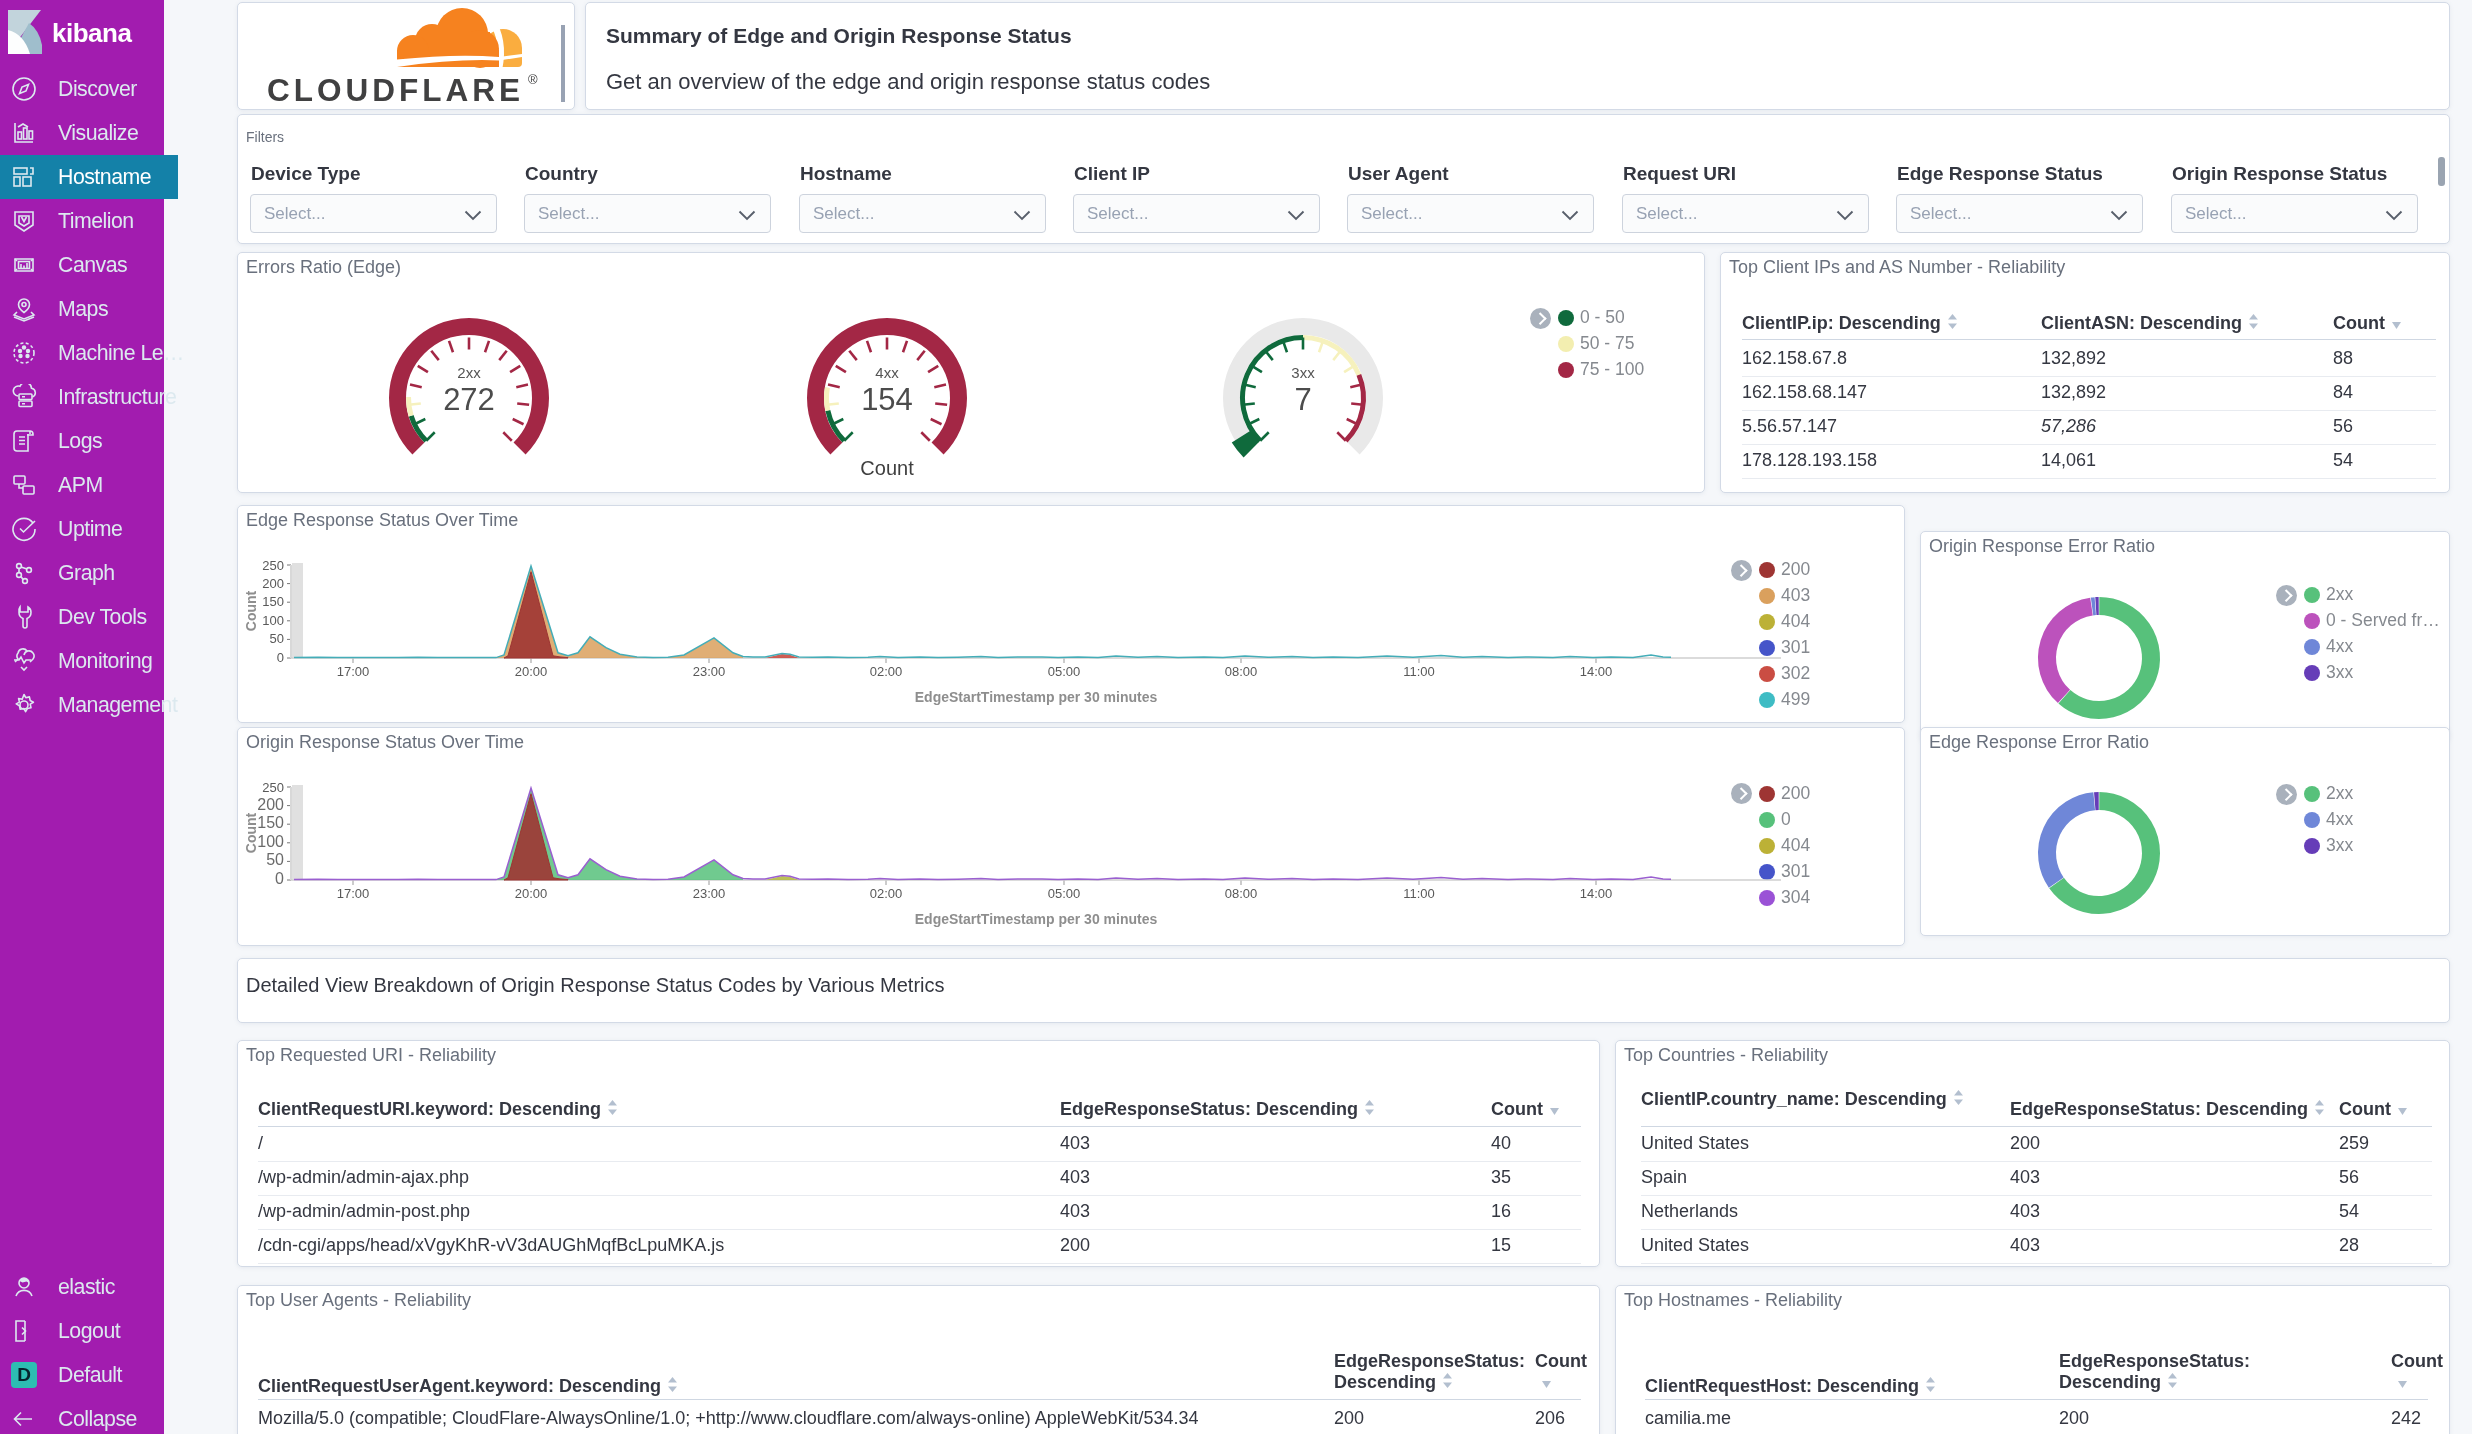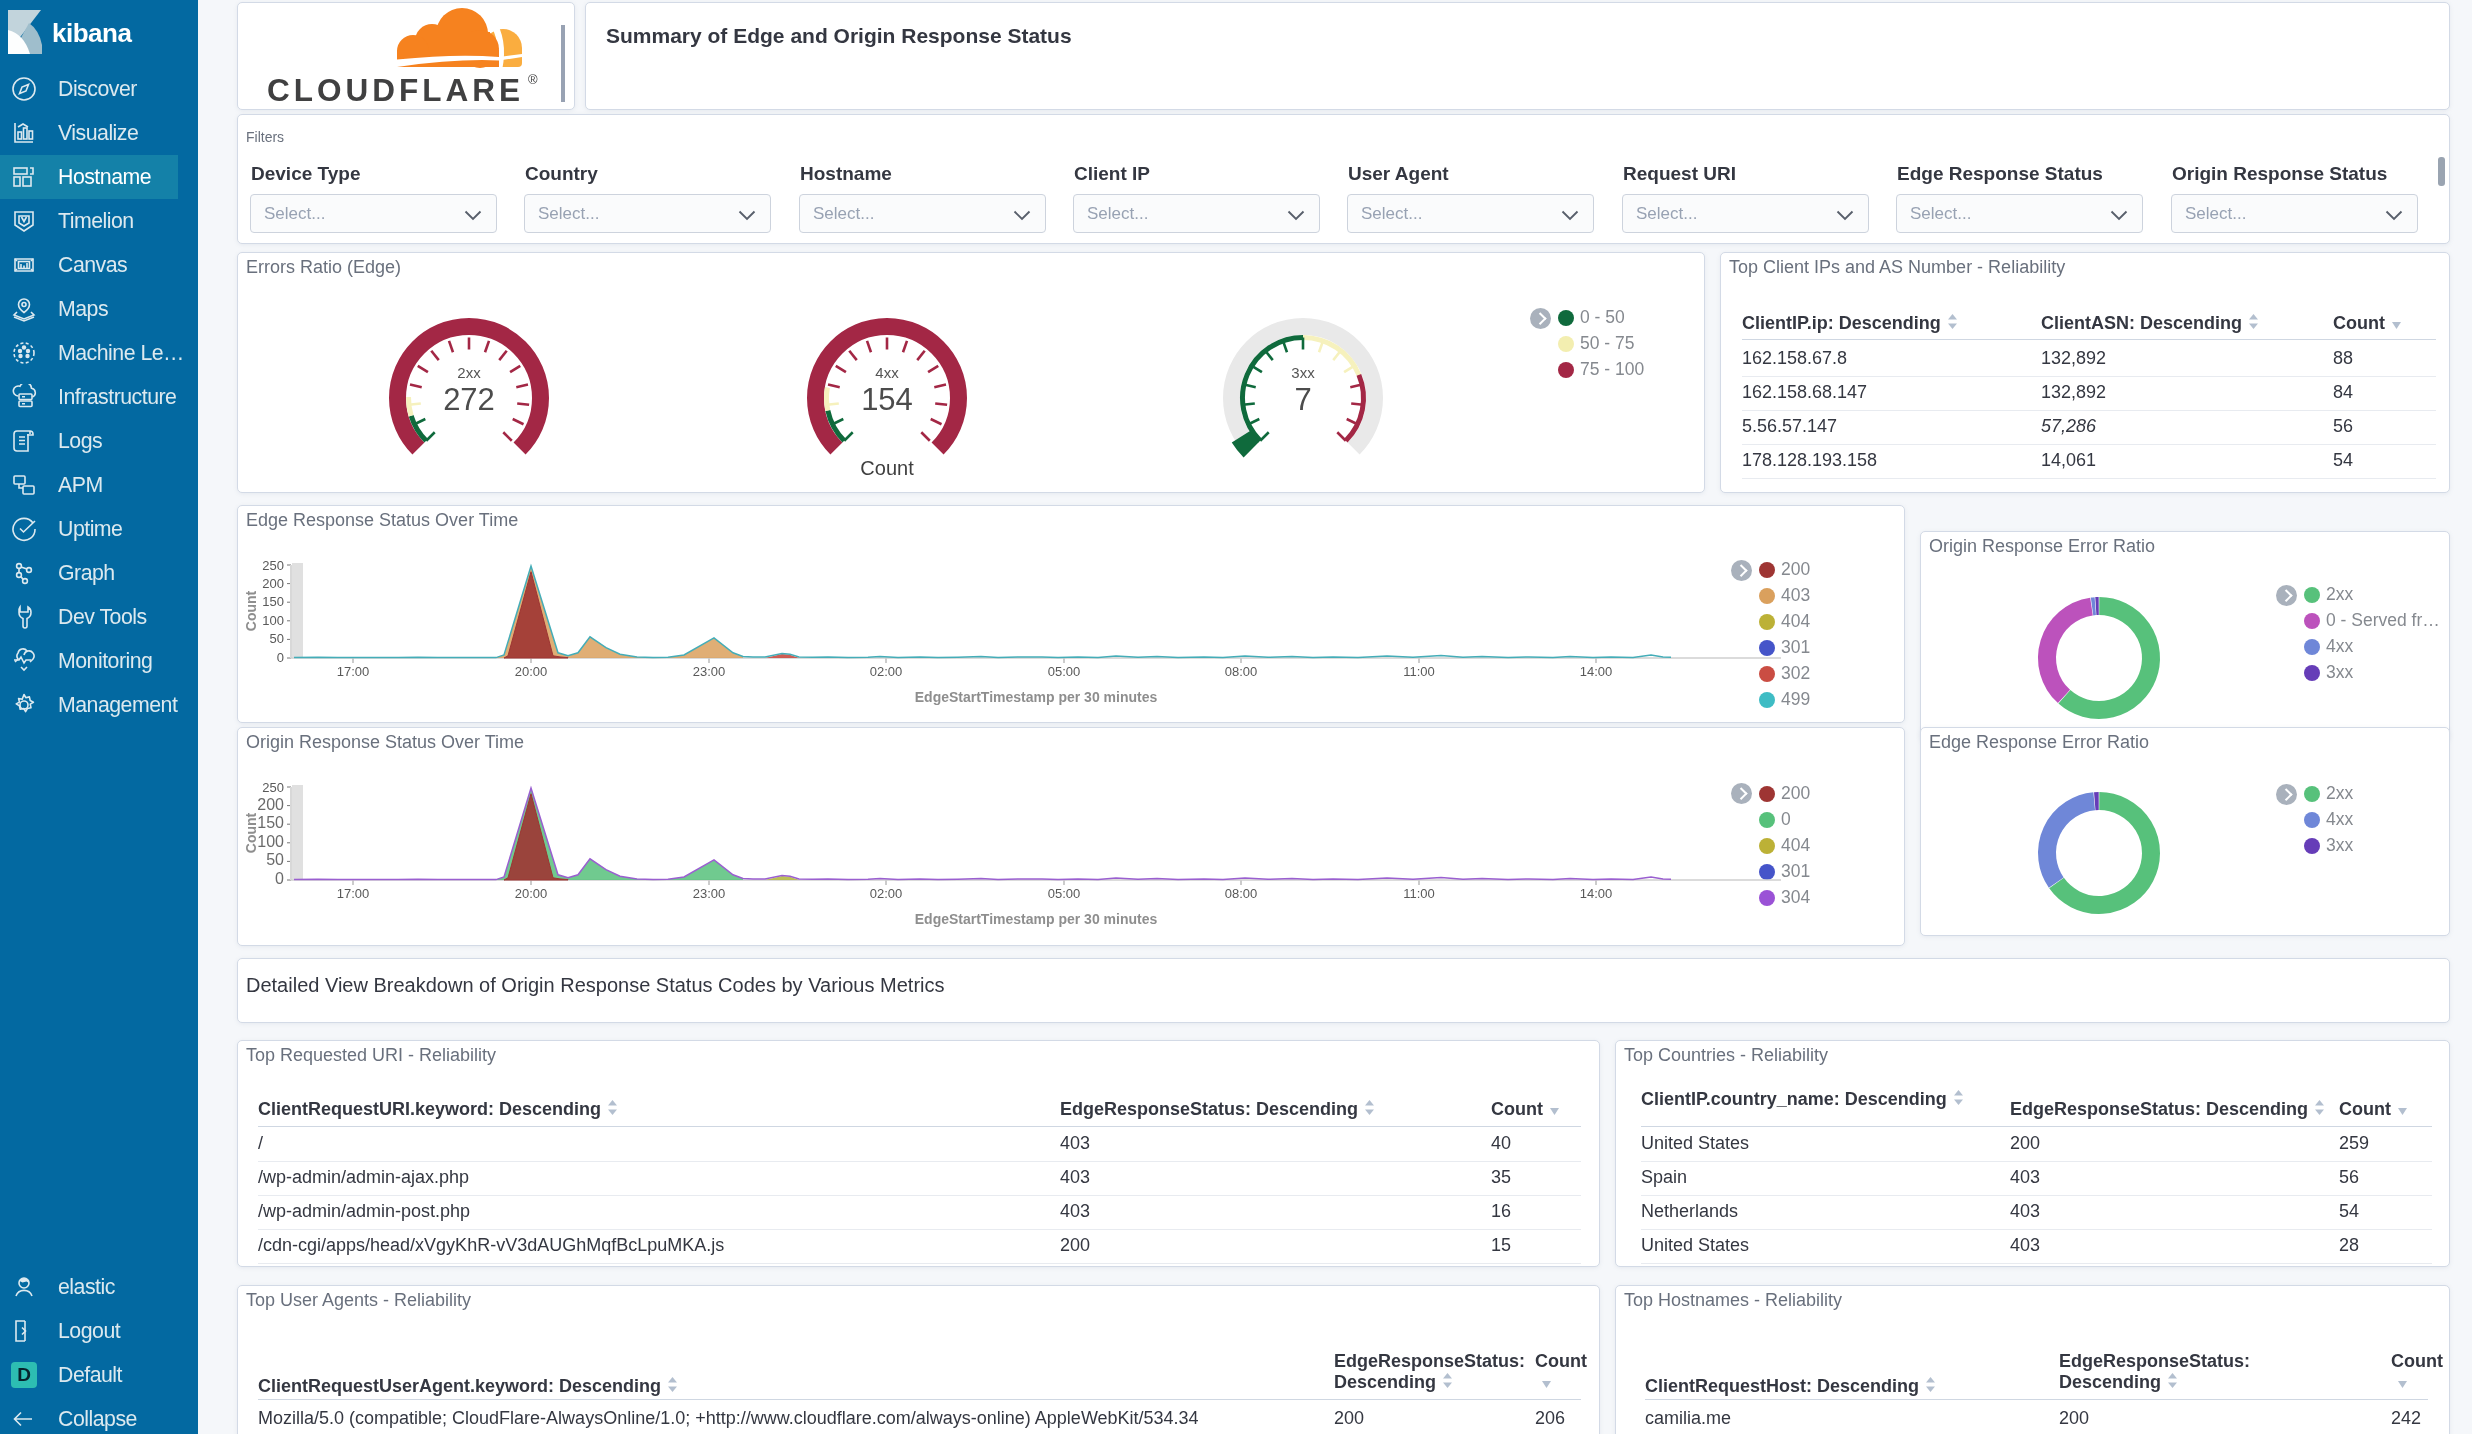--- a/index.html
+++ b/index.html
@@ -1,19 +1,19 @@
 <!DOCTYPE html>
 <html><head>
 <meta charset="utf-8">
 <style>
 * { margin:0; padding:0; box-sizing:border-box; }
 html,body { width:2472px; height:1434px; }
 body { font-family:"Liberation Sans",sans-serif; background:#f5f7fa; position:relative; overflow:hidden; }
 
-#sidebar { position:absolute; left:0; top:0; width:198px; height:1434px; background:#0369a1; }
+#sidebar { position:absolute; left:0; top:0; width:164px; height:1434px; background:#a21caf; }
 .navitem { position:absolute; left:0; width:178px; height:44px; color:#dce9ef; }
 .navitem.sel { background:#1481a8; color:#fff; }
 .navitem .nicon { position:absolute; left:11px; top:9px; width:26px; height:26px; }
 .navitem .nlab { position:absolute; left:58px; top:50%; transform:translateY(-50%); font-size:21.3px; white-space:nowrap; letter-spacing:-0.5px; }
 #klogo { position:absolute; left:8px; top:10px; width:34px; height:44px; }
 #kname { position:absolute; left:52px; top:18px; font-size:26px; font-weight:bold; color:#fff; letter-spacing:-0.5px; }
 
 .panel { position:absolute; background:#fff; border:1px solid #d3dae6; border-radius:5px; box-shadow:0 1px 4px rgba(100,120,146,.10); }
 .ptitle { position:absolute; left:8px; top:4px; font-size:18px; color:#69707d; white-space:nowrap; }
 
@@ -217,20 +217,21 @@
     <path d="M131 42 h102 v17 h-102 z" fill="#f6821f"></path>
     <path d="M131 51.5 Q 190 45.5 233 49 L 256 46 256 49 233 52.5 Q 190 50.5 131 59 Z" fill="#fff"></path>
     </g>
     <text x="1" y="93" font-family="'Liberation Sans',sans-serif" font-size="31.5" font-weight="bold" fill="#404041" letter-spacing="4">CLOUDFLARE</text>
     <text x="262" y="76" font-family="'Liberation Sans',sans-serif" font-size="13" fill="#404041">®</text>
   </svg>
   <div style="position:absolute;right:9px;top:22px;width:4px;height:77px;background:#98a2b3;"></div>
 </div>
 <div class="panel" style="left:585px;top:2px;width:1865px;height:108px;">
   <div id="title1">Summary of Edge and Origin Response Status</div>
+  <div id="title2">Get an overview of the edge and origin response status codes</div>
 </div>
 
 <div class="panel" id="filters" style="left:237px;top:114px;width:2213px;height:130px;">
   <div style="position:absolute;left:8px;top:14px;font-size:14px;color:#69707d;">Filters</div>
   <div class="flabel" style="left:13px;">Device Type</div>
   <div class="fselect" style="left:12px;">
       <span>Select...</span>
       <svg width="20" height="12" viewBox="0 0 20 12" fill="none" stroke="#585f6b" stroke-width="1.9">
         <path d="M2.5 2.5 l7.5 7.5 7.5-7.5"></path>
       </svg>

